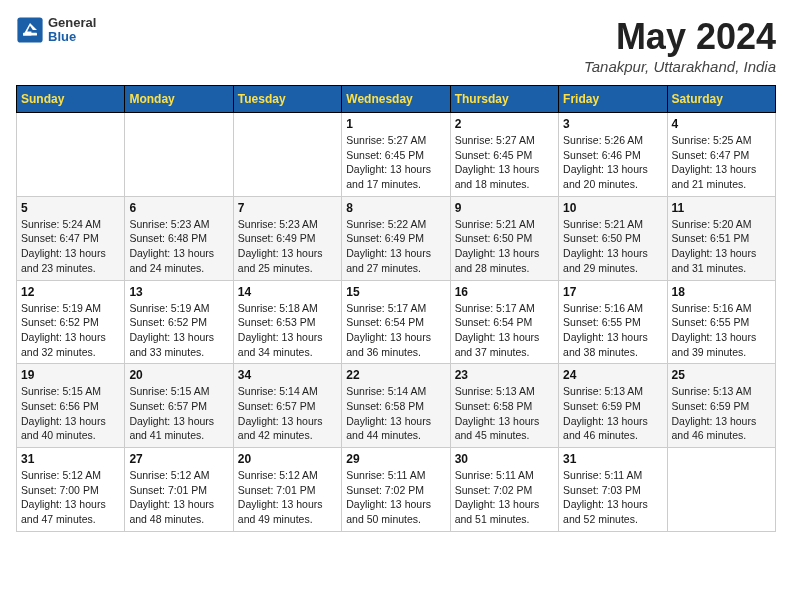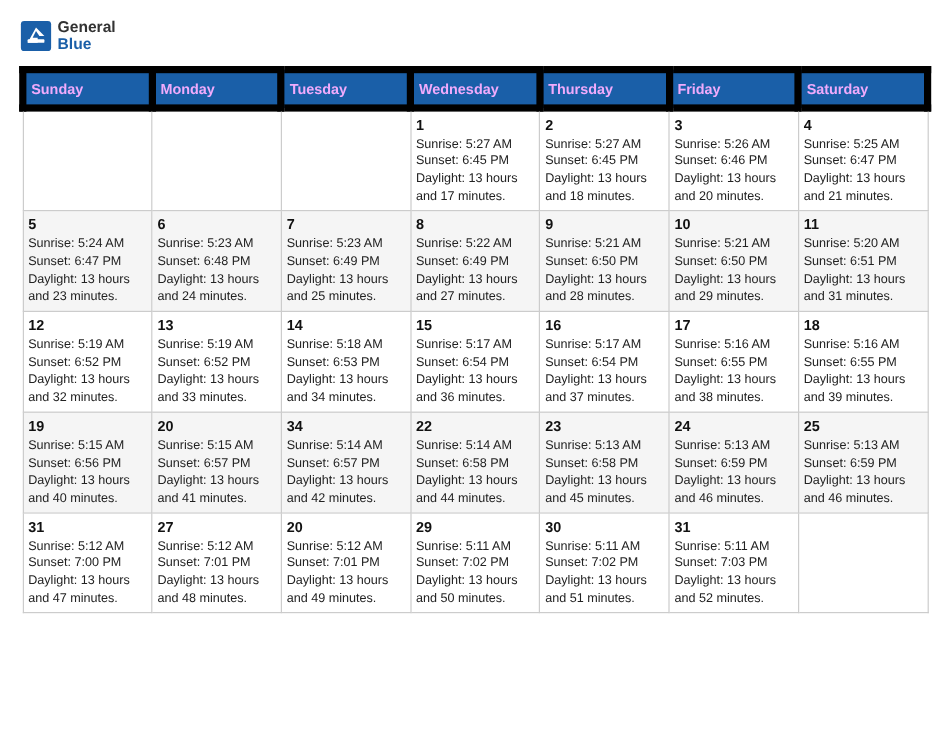--- a/index.html
+++ b/index.html
@@ -47,26 +47,26 @@
       color: #444;
       font-style: italic;
     }
     table {
       width: 100%;
       border-collapse: collapse;
       font-size: 11px;
     }
     thead tr th {
       background: #1a5fa8;
-      color: #f0abfc;
+      color: #fde047;
       padding: 6px 4px;
       text-align: left;
       font-size: 12px;
       font-weight: bold;
-      border: 6px solid #000000;
+      border: 1px solid #000000;
     }
     tbody tr td {
       border: 1px solid #ccc;
       vertical-align: top;
       padding: 4px 4px 4px 4px;
       height: 80px;
       width: calc(100% / 7);
       background: #fff;
     }
     tbody tr:nth-child(even) td {
@@ -98,20 +98,24 @@
     <svg class="logo-icon" viewBox="0 0 40 40">
       <rect x="2" y="2" width="36" height="36" rx="4" fill="#1a5fa8"></rect>
       <polygon points="10,28 20,10 30,20 24,20 20,14 16,22 22,22 22,28" fill="white"></polygon>
       <rect x="10" y="24" width="20" height="4" rx="1" fill="white"></rect>
     </svg>
     <div class="logo-text">
       <span class="logo-general">General</span>
       <span class="logo-blue">Blue</span>
     </div>
   </div>
+  <div class="title-area">
+    <div class="main-title">May 2024</div>
+    <div class="subtitle">Tanakpur, Uttarakhand, India</div>
+  </div>
 </div>
 
 <table>
   <thead>
     <tr>
     <th>Sunday</th>
         <th>Monday</th>
         <th>Tuesday</th>
         <th>Wednesday</th>
         <th>Thursday</th>

